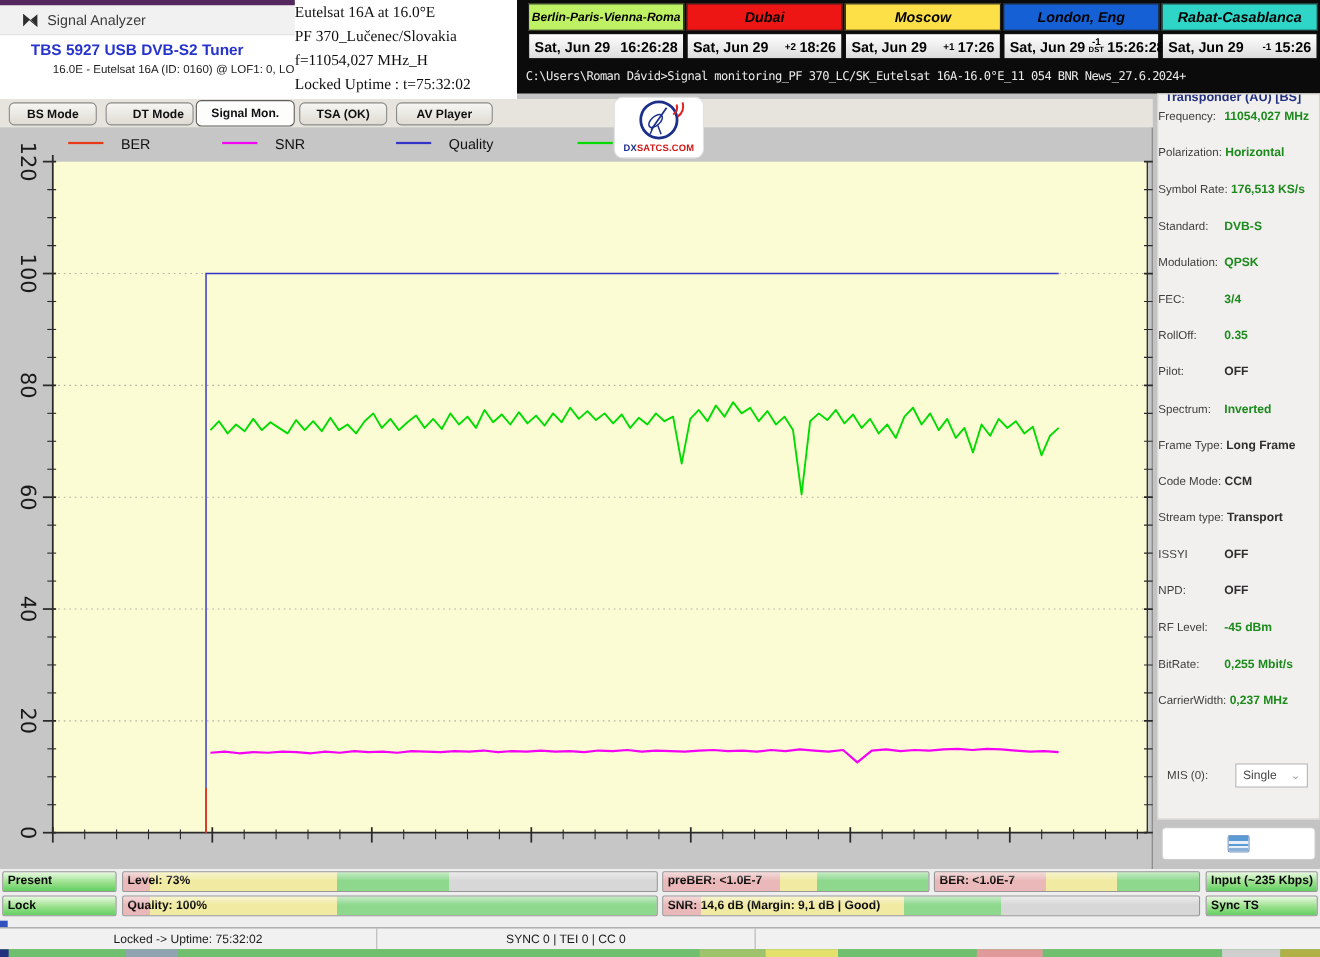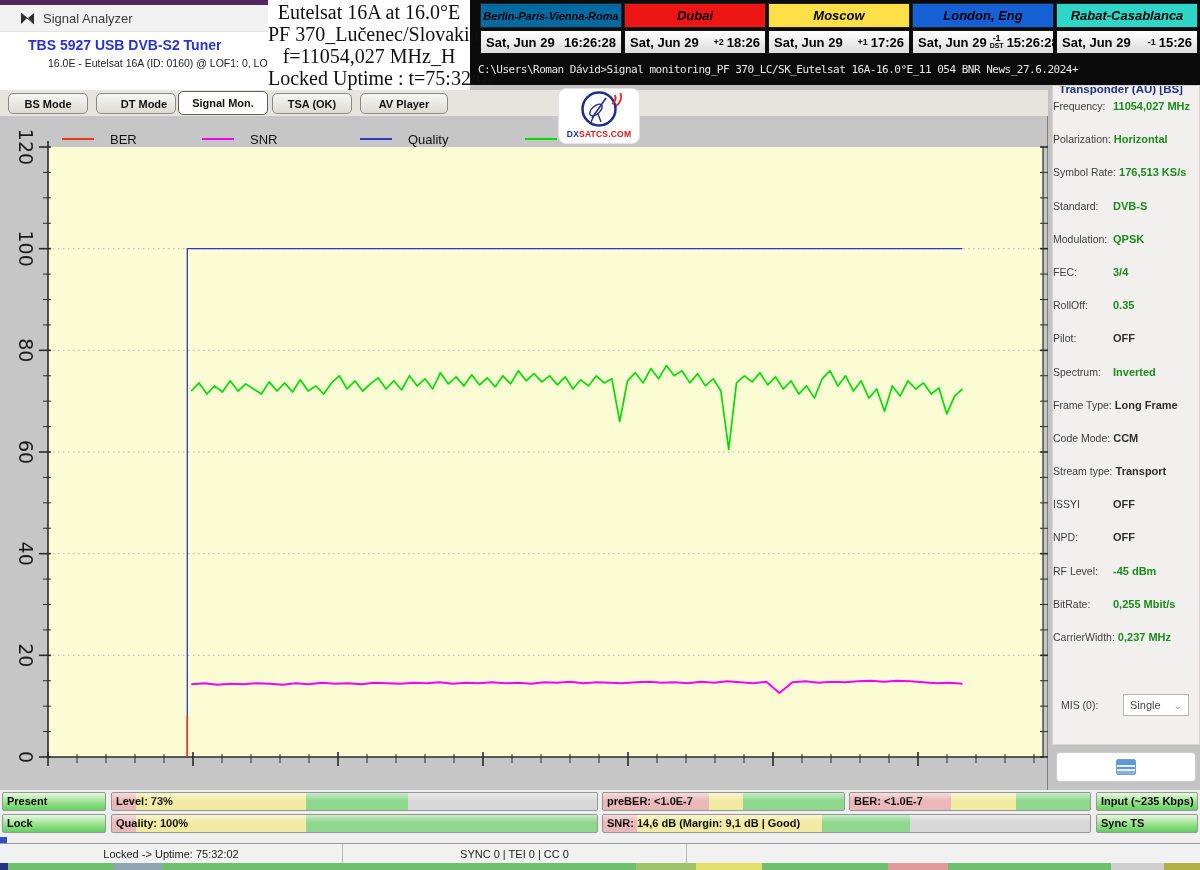--- a/index.html
+++ b/index.html
@@ -10,21 +10,21 @@
   
   .top-black{position:absolute;left:470px;top:0;width:730px;height:85px;background:#0b0b0b;}
   .left-window{position:absolute;left:0;top:0;width:470px;height:90px;background:#fff;border-right:1px solid #888;box-sizing:border-box;}
   .purple-strip{position:absolute;left:0;top:0;width:100%;height:5px;background:#53275c;}
   .titlebar{position:absolute;left:0;top:5px;width:100%;height:27px;background:#f1f1f1;border-bottom:1px solid #e3e3e3;display:flex;align-items:center;padding-left:20px;box-sizing:border-box;}
   .app-title{margin-left:8px;font-size:13px;color:#3c3c3c;}
   .tuner-title{position:absolute;left:28px;top:37px;font-size:14px;font-weight:bold;color:#2633cc;}
   .tuner-subtitle{position:absolute;left:48px;top:57px;font-size:10.5px;color:#222;white-space:nowrap;}
 
   .overlay-note{position:absolute;left:268px;top:0;width:202px;height:90px;background:#fff;padding-top:1px;box-sizing:border-box;}
-  .overlay-note div{font-family:"Liberation Serif",serif;font-size:20px;line-height:22px;text-align:center;color:#101010;white-space:nowrap;}
+  .overlay-note div{font-family:"Liberation Serif",serif;font-size:14px;line-height:22px;text-align:left;color:#101010;white-space:nowrap;}
 
   
   .clocks{position:absolute;left:480px;top:3px;width:718px;height:53px;display:flex;gap:2px;}
   .clock{flex:1;display:flex;flex-direction:column;min-width:0;}
   .clock-name{height:23px;border:1px solid #222;display:flex;align-items:center;justify-content:center;font-style:italic;font-weight:bold;font-size:13px;color:#000;overflow:hidden;white-space:nowrap;}
   .clock:first-child .clock-name{font-size:11px;}
   .clock-time-row{height:22px;margin-top:2px;background:linear-gradient(#ffffff,#dcdcdc);border:1px solid #111;display:flex;align-items:center;padding:0 5px;font-weight:bold;font-size:13px;color:#000;}
   .clock-date{white-space:nowrap;}
   .clock-off{margin-left:auto;display:flex;flex-direction:column;align-items:center;line-height:8px;padding:0 3px;}
   .off-sup{font-size:9px;font-weight:bold;}
@@ -34,21 +34,21 @@
   .console-line{position:absolute;left:478px;top:63px;width:720px;height:20px;color:#eaeaea;
     font-family:"DejaVu Sans Mono",monospace;font-size:11px;letter-spacing:-0.5px;white-space:nowrap;}
 
   
   .tabrow{position:absolute;left:0;top:90px;width:1048px;height:26px;background:#e7e4de;}
   .tab{position:absolute;top:3px;height:21px;background:linear-gradient(#f7f6f3,#dedbd2);border:1px solid #8a8a8a;border-radius:5px;font-family:"Liberation Sans",sans-serif;font-size:11px;font-weight:bold;color:#111;padding:0;cursor:pointer;}
   .tab.active{top:1px;height:24px;background:#fdfdfc;border:1px solid #5f5f5f;}
 
   
   .chart-panel{position:absolute;left:0;top:116px;width:1048px;height:674px;background:#c6c6c6;border-right:1px solid #808080;box-sizing:border-box;}
-  .lg-item{position:absolute;top:16px;display:flex;align-items:center;height:14px;}
+  .lg-item{position:absolute;top:7px;display:flex;align-items:center;height:14px;}
   .lg-line{width:32px;height:2.5px;margin-right:16px;}
   .lg-label{font-size:13px;color:#111;}
   #plot{position:absolute;left:0;top:0;}
 
   
   .logo{position:absolute;left:558px;top:88px;width:82px;height:56px;background:#fff;border:1px solid #e2e2e2;border-radius:8px;display:flex;flex-direction:column;align-items:center;box-sizing:border-box;}
   .logo-text{font-size:8.5px;font-weight:bold;letter-spacing:.2px;margin-top:-2px;white-space:nowrap;}
   .logo-text .dx{color:#1c2f8a;} .logo-text .rest{color:#d01818;}
 
   
@@ -106,21 +106,21 @@
 
   <div class="overlay-note">
     <div>Eutelsat 16A at 16.0°E</div>
     <div>PF 370_Lučenec/Slovakia</div>
     <div>f=11054,027 MHz_H</div>
     <div>Locked Uptime : t=75:32:02</div>
   </div>
 
   <div class="clocks" id="clocks">
       <div class="clock">
-        <div class="clock-name" style="background: #0369a1;">Berlin-Paris-Vienna-Roma</div>
+        <div class="clock-name" style="background: #bef264;">Berlin-Paris-Vienna-Roma</div>
         <div class="clock-time-row">
           <span class="clock-date">Sat, Jun 29</span>
           <span class="clock-off">
             <span class="off-sup"></span>
             <span class="off-pre"></span>
           </span>
           <span class="clock-time">16:26:28</span>
         </div>
       </div>
       <div class="clock">

